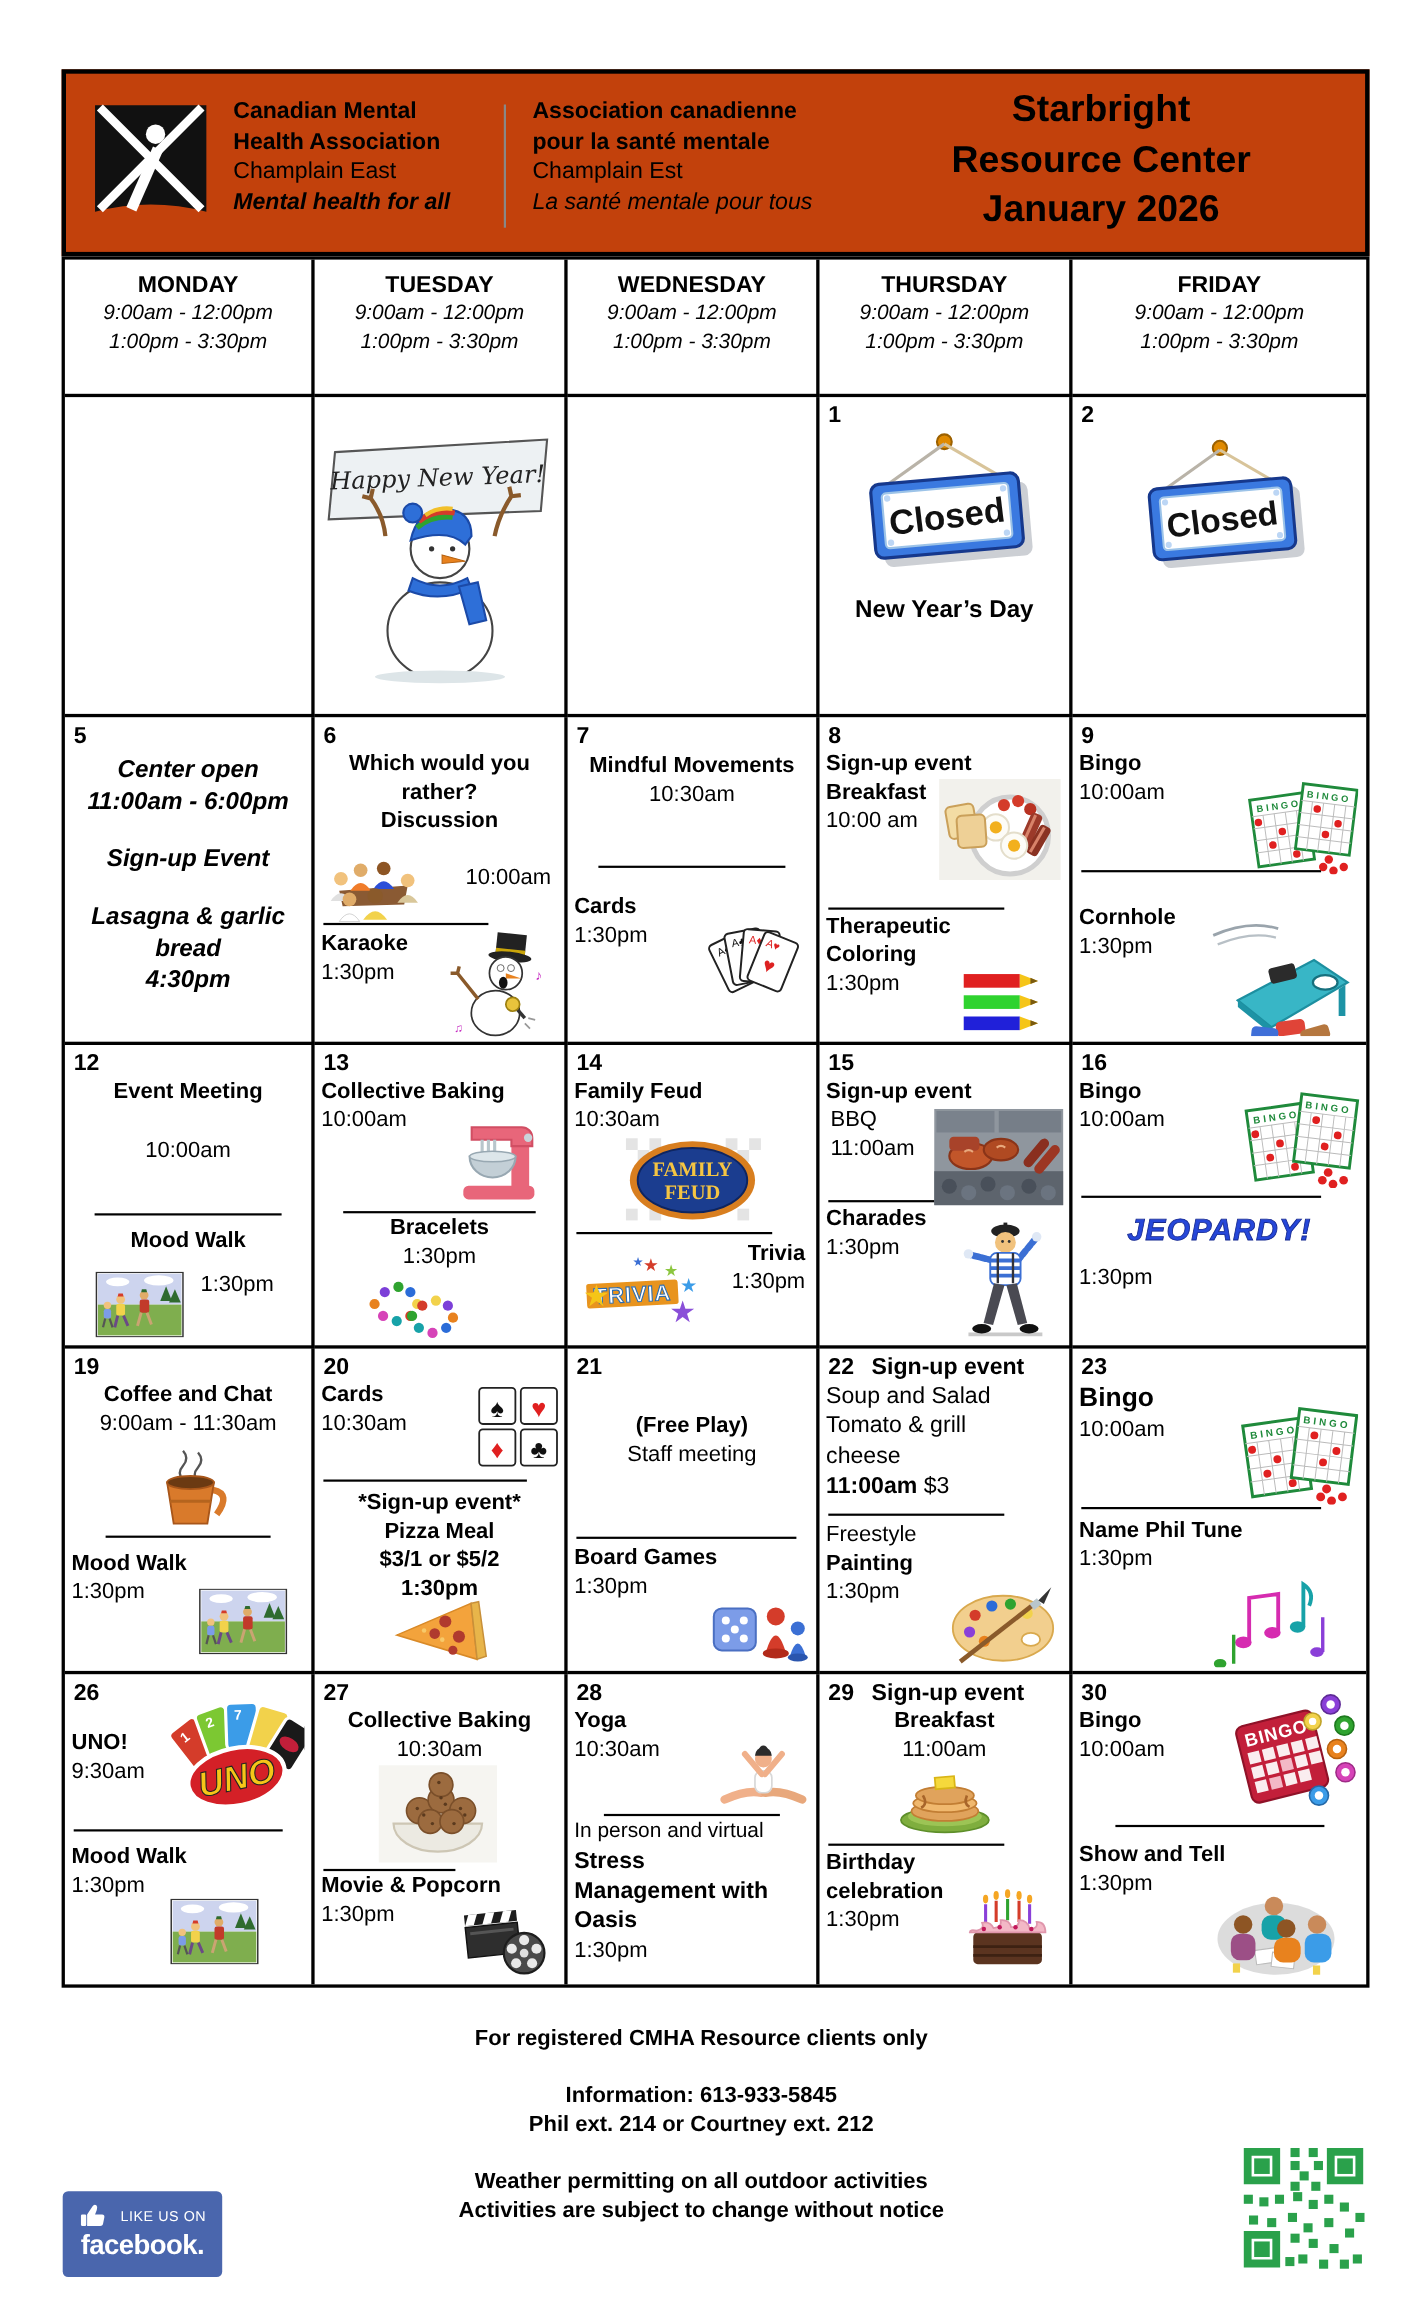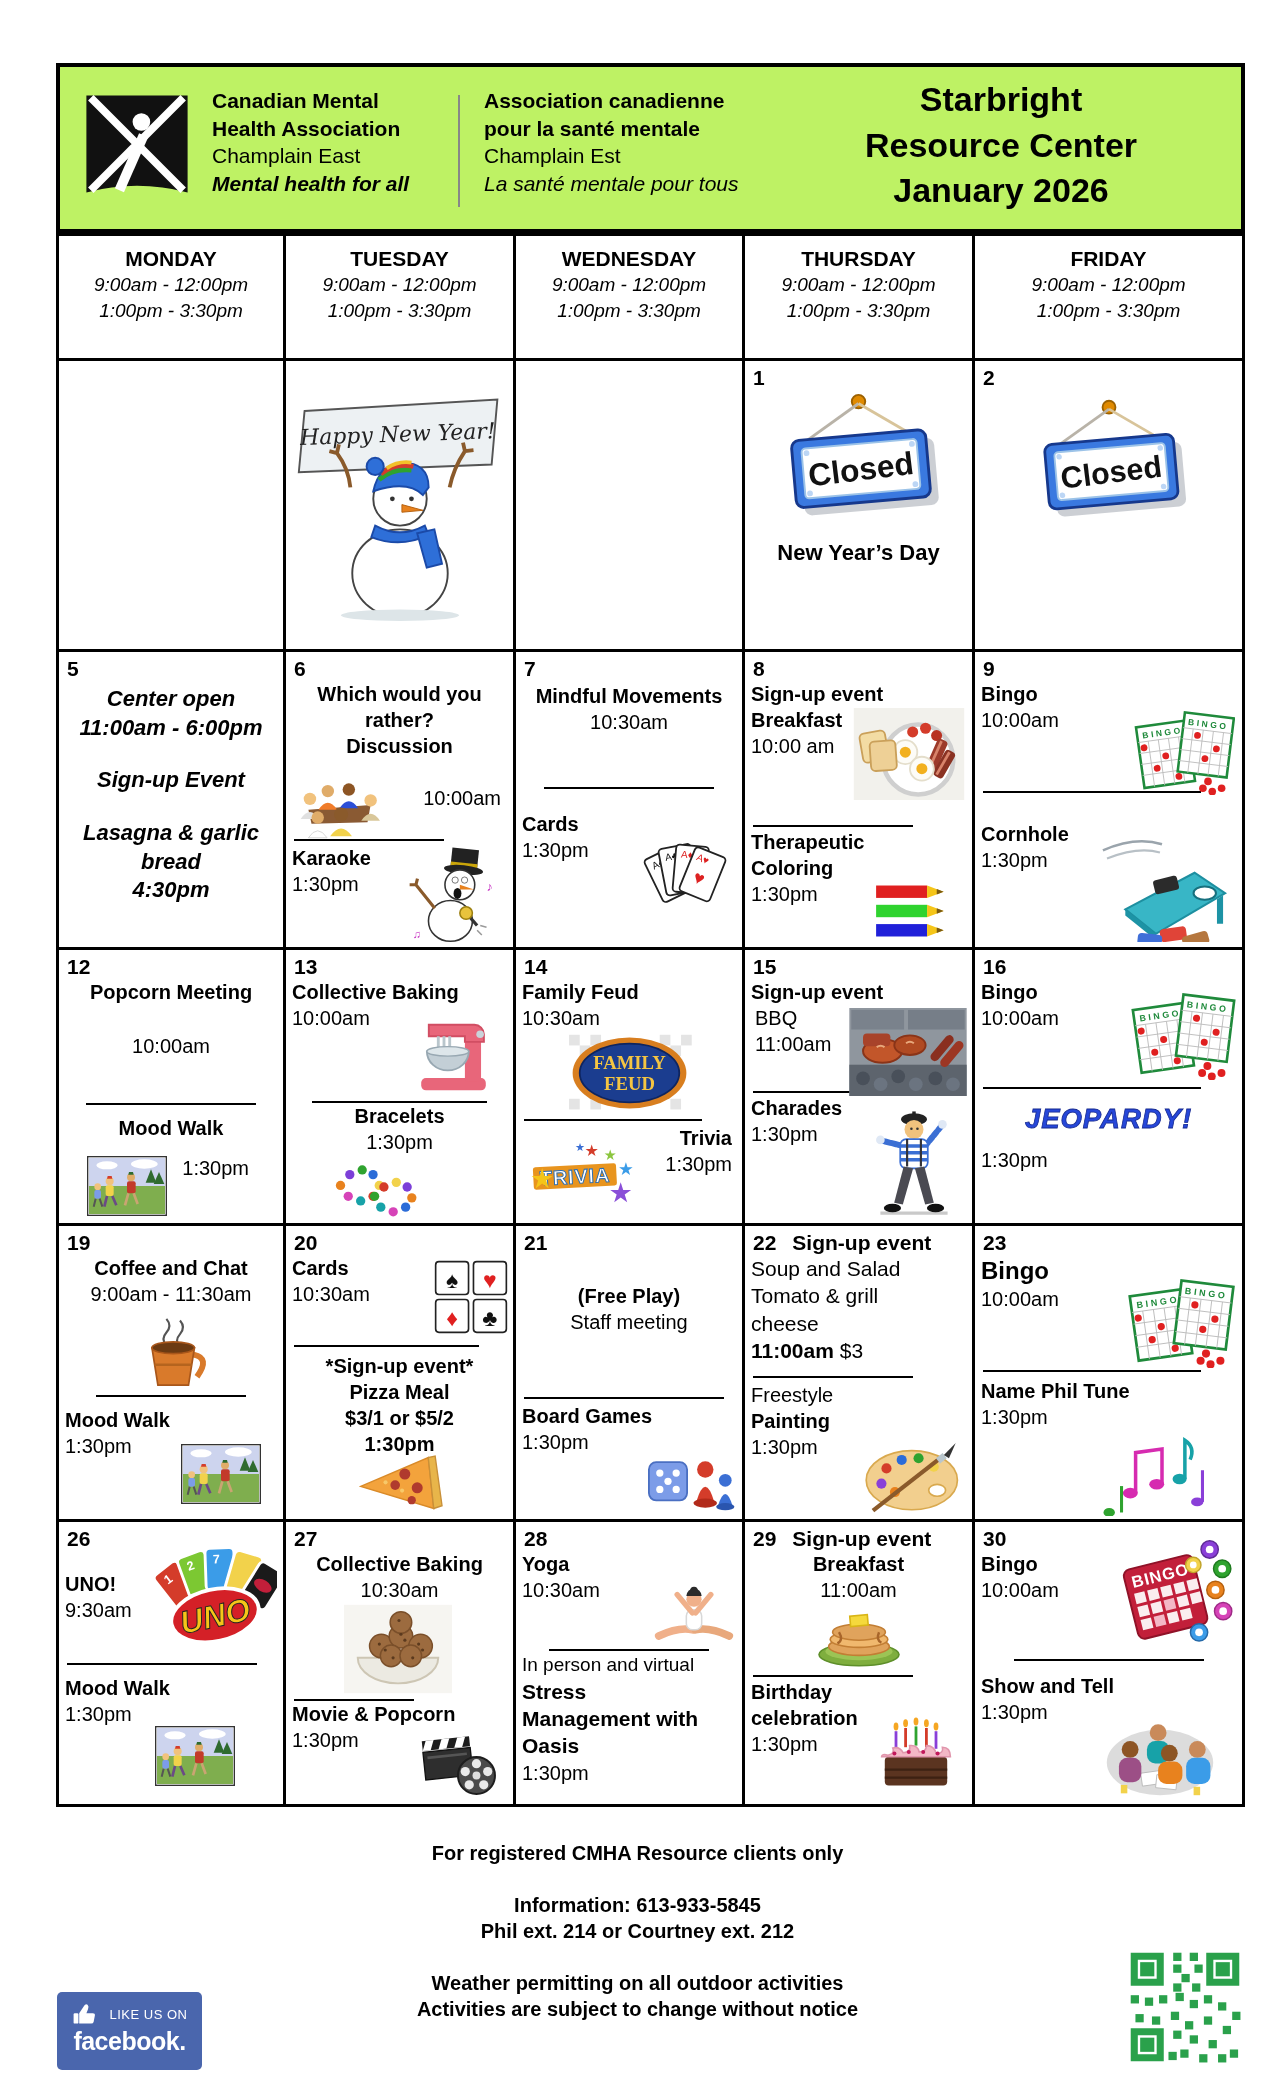--- a/index.html
+++ b/index.html
@@ -1,19 +1,19 @@
 <!DOCTYPE html>
 <html><head>
 <meta charset="utf-8">
 <style>
   html,body{margin:0;padding:0}
   body{width:1275px;height:2100px;position:relative;background:#fff;
        font-family:"Liberation Sans",sans-serif;color:#000;overflow:hidden}
   .hbox{position:absolute;left:56px;top:63px;width:1189px;height:170px;
-        border:4px solid #000;box-sizing:border-box;background:#bef264}
+        border:4px solid #000;box-sizing:border-box;background:#c2410c}
   .logo{position:absolute;left:20px;top:22px;width:114px;height:110px}
   .org{position:absolute;top:20px;font-size:21px;line-height:1.32;white-space:nowrap}
   .org-en{left:152px}
   .org-fr{left:424px}
   .vdiv{position:absolute;left:398px;top:28px;width:2px;height:112px;background:#888}
   .b{font-weight:bold}.i{font-style:italic}.bi{font-weight:bold;font-style:italic}
   .titleblk{position:absolute;right:20px;top:10px;width:440px;text-align:center;
             font-weight:bold;font-size:34px;line-height:1.34}
   .cal{position:absolute;left:56px;top:233px;width:1189px;height:1574px;
        border:3px solid #000;box-sizing:border-box;display:grid;
@@ -790,21 +790,21 @@
         </svg>
       </span>
       <span class="absic" style="left: 118px; top: 178px; width: 140px; height: 112px;">
         <svg class="ic" aria-hidden="true">
           <use href="#i-cornhole"></use>
         </svg>
       </span>
     </div>
     <div class="cell">
       <div class="numrow"><span class="num">12</span></div>
-      <div class="ln" style="font-weight: bold; text-align: center;">Popcorn Meeting</div>
+      <div class="ln" style="font-weight: bold; text-align: center;">Event Meeting</div>
       <div class="ln" style="text-align: center; margin-top: 28px;">10:00am</div>
       <div class="hr" style="width: 170px; margin: 44px auto 0px;"></div>
       <div class="ln" style="font-weight: bold; text-align: center; margin-top: 10px;">Mood Walk</div>
       <div class="ln" style="text-align: right; margin-top: 14px; margin-right: 28px;">1:30pm</div>
       <span class="absic" style="left: 18px; top: 206px; width: 100px; height: 60px;">
         <svg class="ic" aria-hidden="true">
           <use href="#i-mood-walk"></use>
         </svg>
       </span>
     </div>

